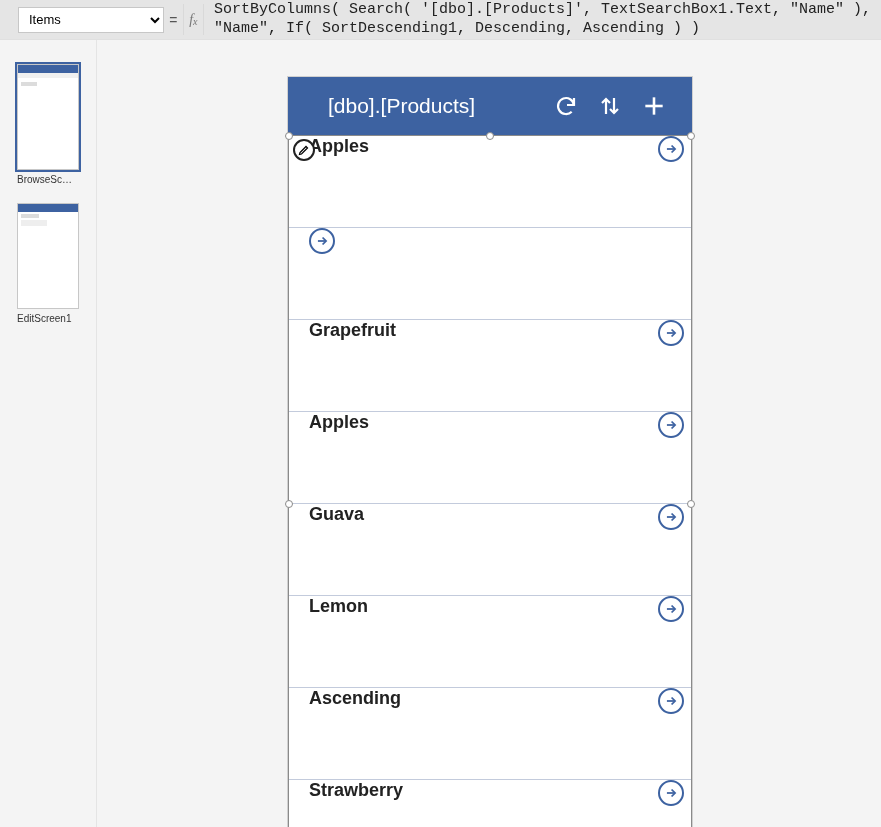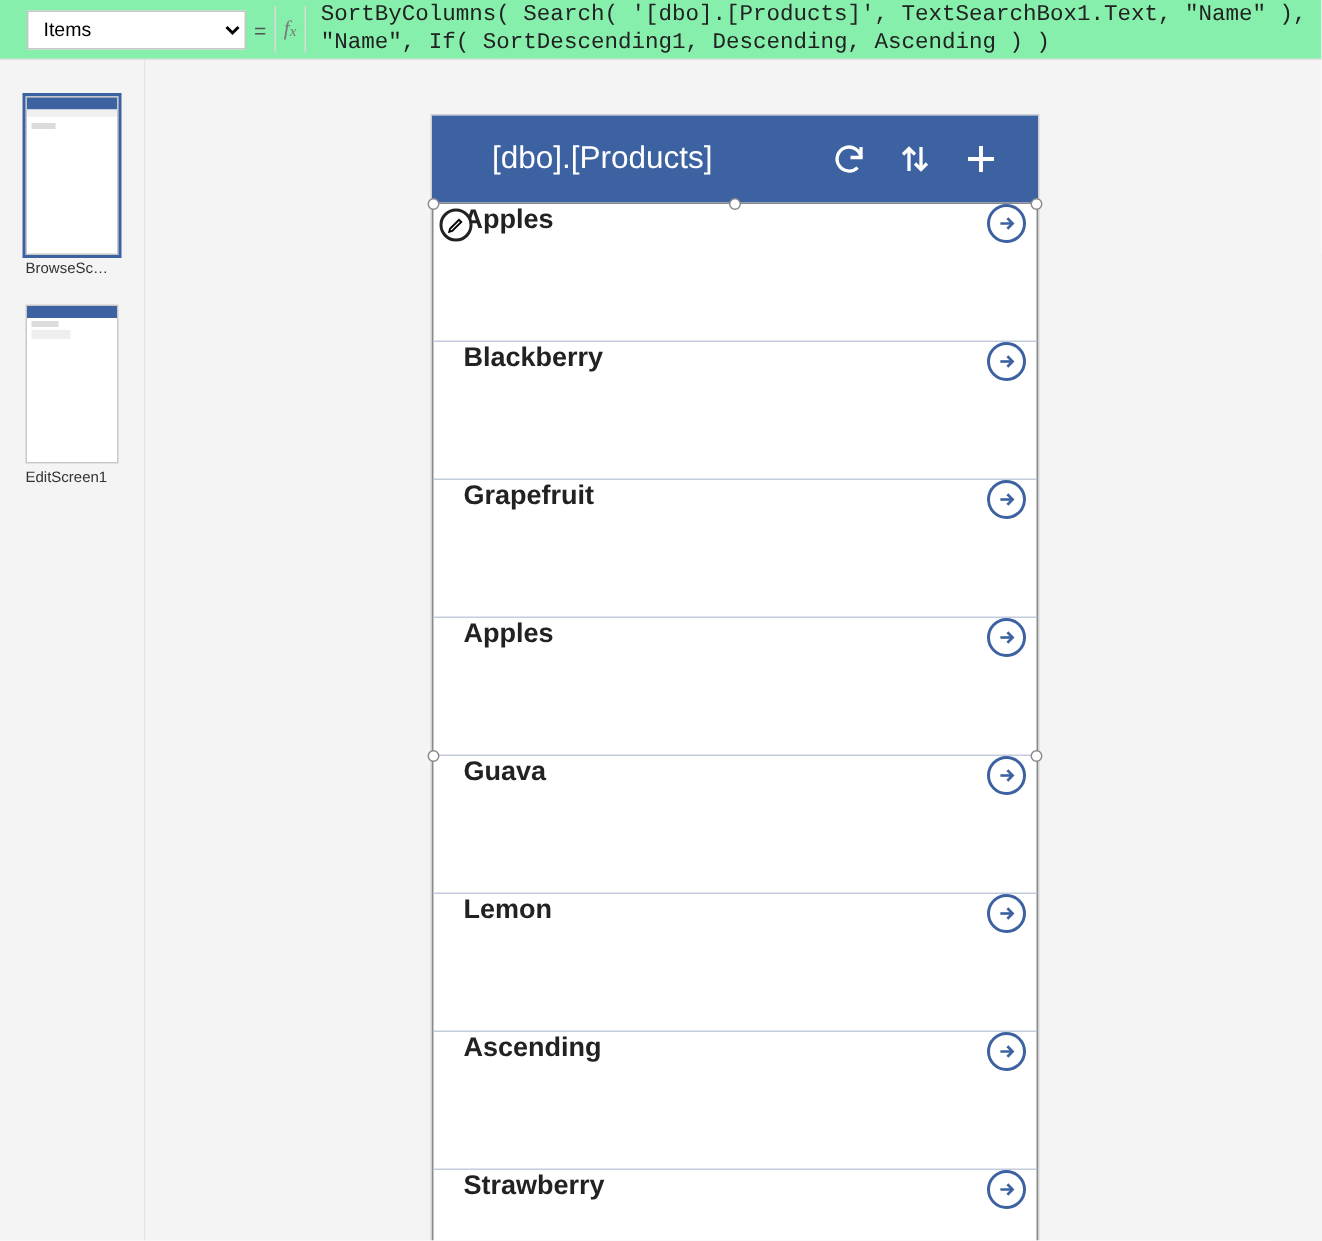--- a/index.html
+++ b/index.html
@@ -11,21 +11,21 @@
     height: 827px;
     overflow: hidden;
   }
 
   
   .formula-bar {
     display: flex;
     align-items: stretch;
     height: 40px;
     border-bottom: 1px solid #e0e0e0;
-    background: #86efac;
+    background: #e5e5e5;
     padding: 4px 0 4px 18px;
   }
   .property-select {
     width: 208px;
     height: 26px;
     border: 1px solid #c7c7c7;
     font-size: 13px;
     padding: 2px 6px;
     background: #fff;
     align-self: center;
@@ -301,21 +301,20 @@
               <div class="list-item">
                 <div class="label">Apples</div>
                 <div class="arrow-btn">
                   <svg width="14" height="14" viewBox="0 0 24 24" stroke-width="3" fill="none">
                     <path d="M5 12h13"></path>
                     <path d="M13 6l6 6-6 6"></path>
                   </svg>
                 </div>
               </div>
               <div class="list-item">
-                <div class="label">Blackberry</div>
                 <div class="arrow-btn">
                   <svg width="14" height="14" viewBox="0 0 24 24" stroke-width="3" fill="none">
                     <path d="M5 12h13"></path>
                     <path d="M13 6l6 6-6 6"></path>
                   </svg>
                 </div>
               </div>
               <div class="list-item">
                 <div class="label">Grapefruit</div>
                 <div class="arrow-btn">

